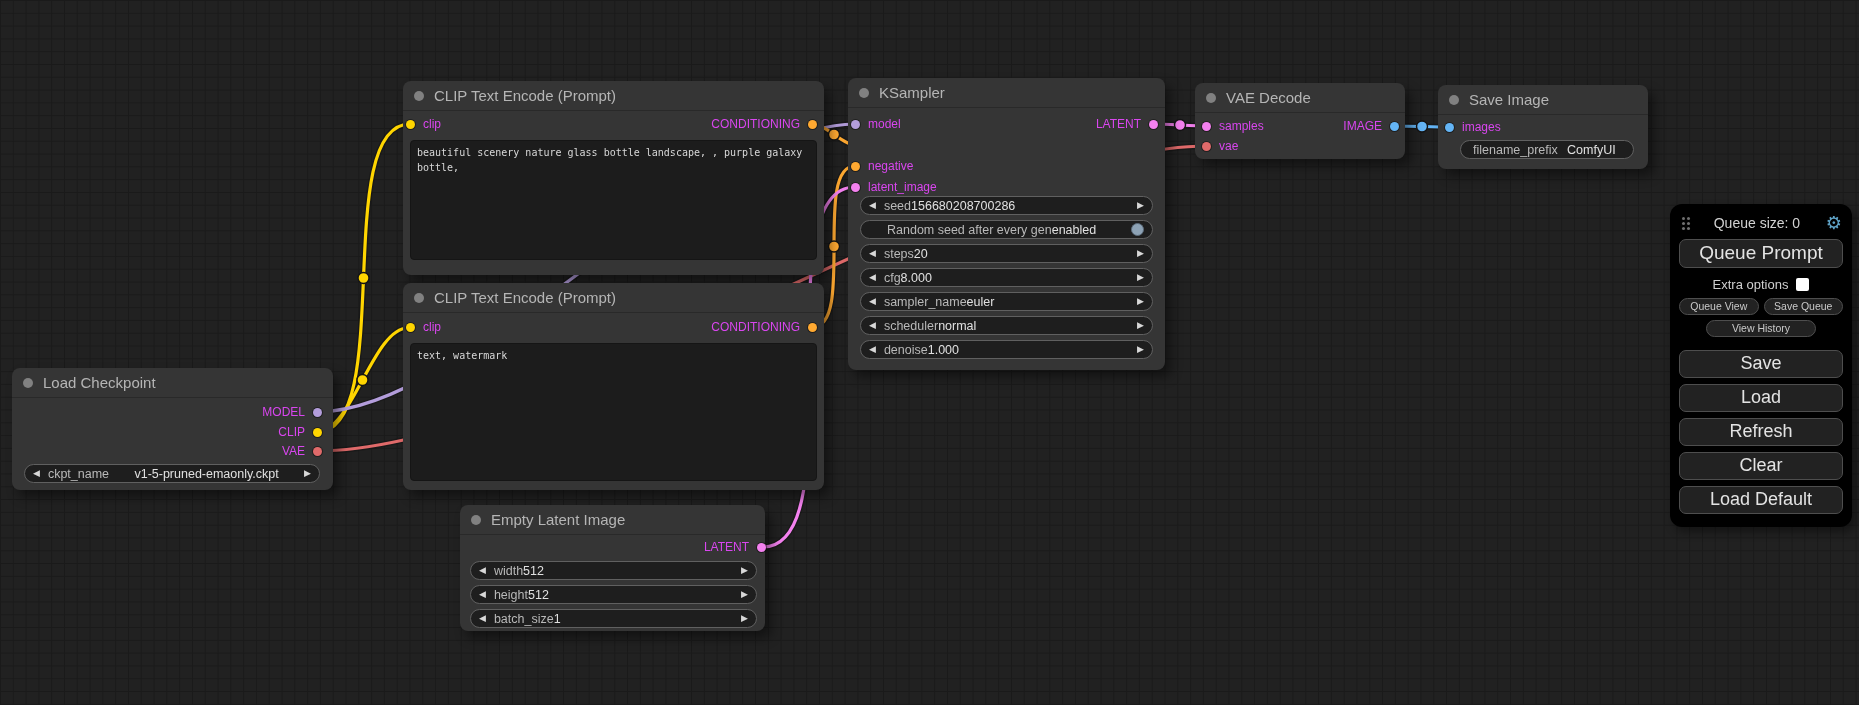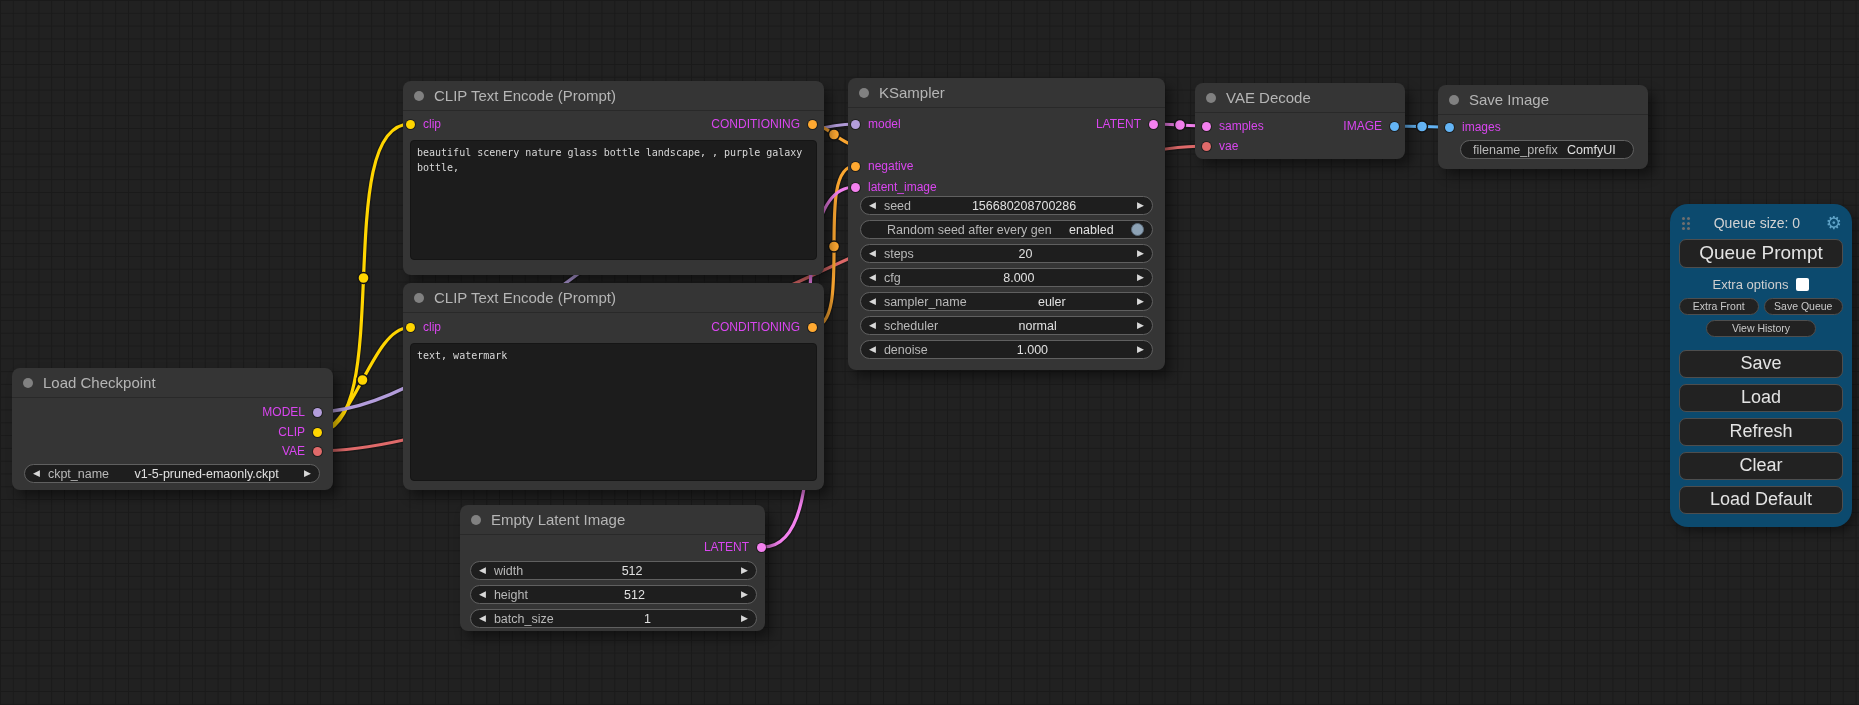--- a/index.html
+++ b/index.html
@@ -29,35 +29,35 @@
   .out-group{display:flex;align-items:center;gap:8px;margin-left:auto;}
   .slot-dot{width:9px;height:9px;border-radius:50%;flex:none;
             box-shadow:0 0 0 1px rgba(0,0,0,.4);}
   .widget{
     position:absolute;height:19px;background:#1e1e1e;border:1px solid #606060;
     border-radius:10px;display:flex;align-items:center;font-size:12.5px;
     color:#b9b9b9;padding:0 8px;box-sizing:border-box;white-space:nowrap;
   }
   .widget .arr{font-size:9px;color:#d8d8d8;line-height:1;flex:none;}
   .widget .lbl{margin-left:8px;}
-  .widget .val{flex:1;text-align:center;color:#e0e0e0;margin-right:0;}
+  .widget .val{flex:1;text-align:left;color:#e0e0e0;margin-right:0;}
   .widget .val.center{text-align:center;}
   .widget.noarrow{padding-left:26px;}
   .toggle-dot{width:13px;height:13px;border-radius:50%;background:#8da2b5;
               border:1px solid #5d6d7c;flex:none;box-sizing:border-box;}
   .ta{
     position:absolute;background:#1c1c1c;border:1px solid #151515;border-radius:4px;
     color:#d8d8d8;font-family:"DejaVu Sans Mono",monospace;font-size:10px;
     line-height:1.5;padding:4px 6px;resize:none;box-sizing:border-box;outline:none;
     overflow:hidden;
   }
   
   .qpanel{
     position:absolute;left:1670px;top:204px;width:182px;z-index:2;
-    background:#0c4a6e;border-radius:18px;box-shadow:4px 5px 10px rgba(0,0,0,.4);
+    background:#000000;border-radius:12px;box-shadow:4px 5px 10px rgba(0,0,0,.4);
     padding:8px 9px 13px;box-sizing:border-box;
   }
   .qheader{display:flex;align-items:center;padding:2px 1px 7px;color:#d2d2d2;font-size:14px;}
   .qtitle{flex:1;text-align:center;}
   .drag-dots{width:3px;height:3px;border-radius:50%;background:#6f6f6f;flex:none;
     margin:0 3px 10px 2px;
     box-shadow:5px 0 0 #6f6f6f,0 5px 0 #6f6f6f,5px 5px 0 #6f6f6f,0 10px 0 #6f6f6f,5px 10px 0 #6f6f6f;}
   .gear{font-size:18px;line-height:1;flex:none;cursor:pointer;}
   .btn{
     display:block;width:100%;background:#222;border:1px solid #4e4e4e;border-radius:7px;
@@ -327,21 +327,21 @@
     <span class="drag-dots"></span>
     <span class="qtitle">Queue size: 0</span>
     <span class="gear" style="color: rgb(95, 163, 199);">⚙</span>
   </div>
   <button class="btn qp">Queue Prompt</button>
   <div class="extra-row">
     <span>Extra options</span>
     <span class="checkbox"></span>
   </div>
   <div class="small-row">
-    <button class="sbtn">Extra Front</button>
+    <button class="sbtn">Queue View</button>
     <button class="sbtn">Save Queue</button>
   </div>
   <div class="vh-wrap">
     <button class="sbtn vh">View History</button>
   </div>
   <button class="btn gap-top">Save</button>
   <button class="btn">Load</button>
   <button class="btn">Refresh</button>
   <button class="btn">Clear</button>
   <button class="btn">Load Default</button>

